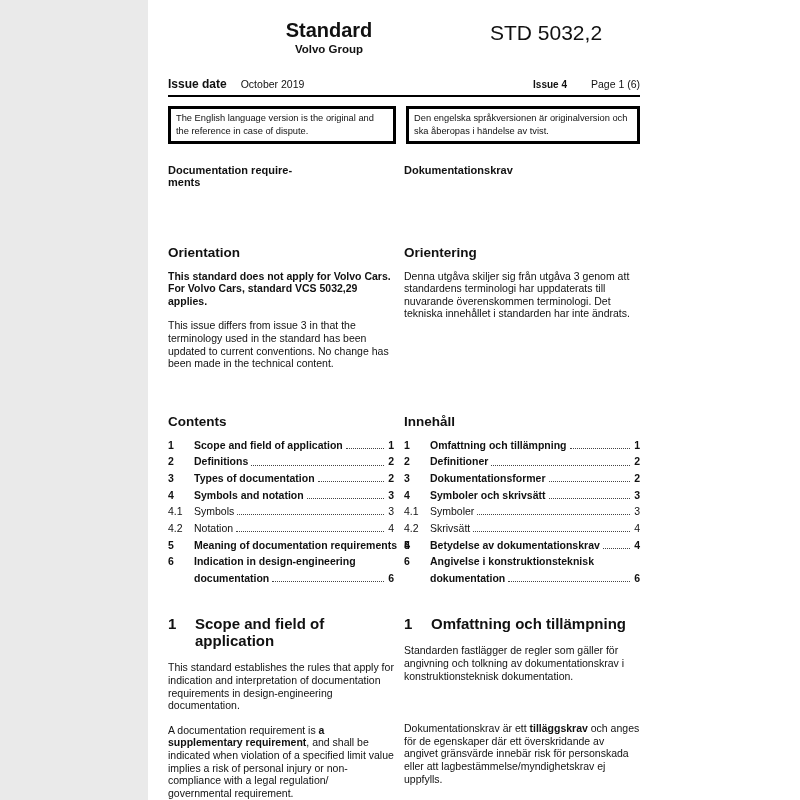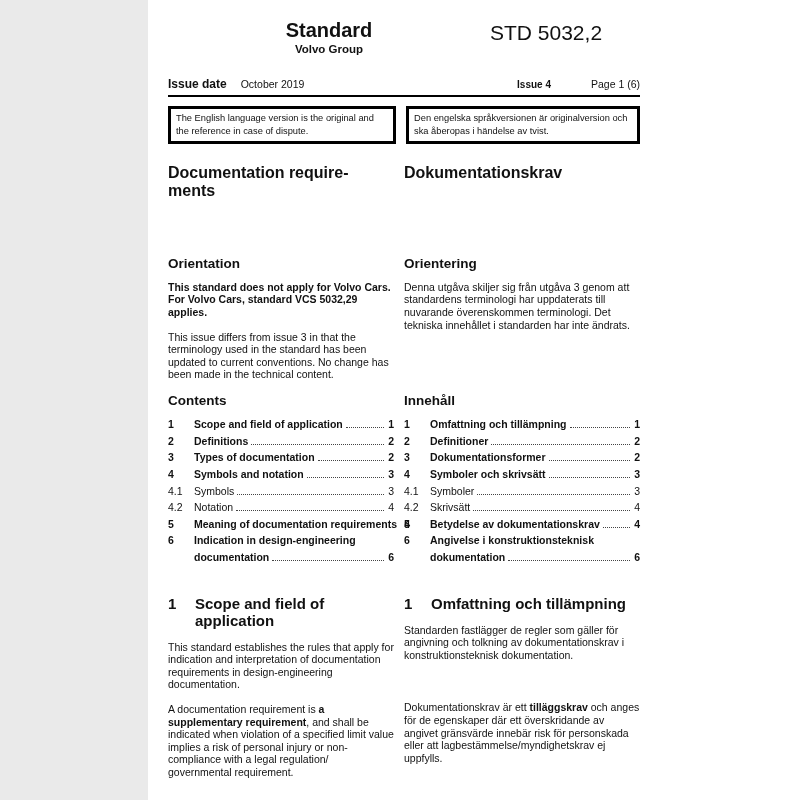--- a/index.html
+++ b/index.html
@@ -15,43 +15,43 @@
   .hdr-center { flex:1; text-align:center; }
   .doc-type { font-size:20px; font-weight:bold; line-height:1.05; }
   .org { font-size:11.5px; font-weight:bold; margin-top:2px; }
   .doc-number { width:150px; flex:none; text-align:left; font-size:21px; font-weight:normal; line-height:1; padding-top:2px; }
 
   .issue-row { display:flex; align-items:baseline; margin-top:22px; border-bottom:2px solid #000; padding-bottom:4px; }
   .issue-date-label { font-size:12px; font-weight:bold; }
   .issue-date { font-size:10.5px; margin-left:14px; }
   .issue-spacer { flex:1; }
   .issue-label { font-size:10px; font-weight:bold; }
-  .page-label { font-size:10.5px; margin-left:40px; }
+  .page-label { font-size:10.5px; margin-left:24px; }
 
   
   .notice-row { display:flex; gap:10px; margin-top:9px; }
   .notice-box { border:3px solid #000; padding:3px 5px; font-size:9.3px; line-height:1.4; }
   .notice-box.en { width:212px; flex:none; }
   .notice-box.sv { flex:1; }
 
   
   .titles-row { display:flex; gap:10px; margin-top:20px; margin-bottom:56px; }
-  .main-title { font-size:16px; font-weight:bold; line-height:1.12; white-space:pre-line; }
+  .main-title { font-size:11px; font-weight:bold; line-height:1.12; white-space:pre-line; }
   .col-l { width:226px; flex:none; }
   .col-r { width:236px; flex:none; }
 
   .cols { display:flex; gap:10px; }
 
   .h2 { font-size:13.5px; font-weight:bold; margin:0 0 10px 0; }
   .para { font-size:10.5px; line-height:1.2; margin:0 0 12px 0; }
   .para.bold { font-weight:bold; }
   .para .inline-bold { font-weight:bold; }
   .gap-lg { margin-top:40px; }
 
-  .contents-h { }
+  .contents-h { margin-top:32px; }
 
   .toc { font-size:10.5px; line-height:1.25; }
   .toc-row { display:flex; margin-bottom:3.5px; }
   .toc-row.bold { font-weight:bold; }
   .toc-num { width:26px; flex:none; }
   .toc-label { flex:none; }
   .toc-leader { flex:1; border-bottom:1.2px dotted #444; align-self:flex-end; margin:0 2px 3px 3px; }
   .toc-page { flex:none; min-width:8px; text-align:right; }
 
   .sec-h { display:flex; font-size:15px; font-weight:bold; margin:27px 0 12px 0; }

